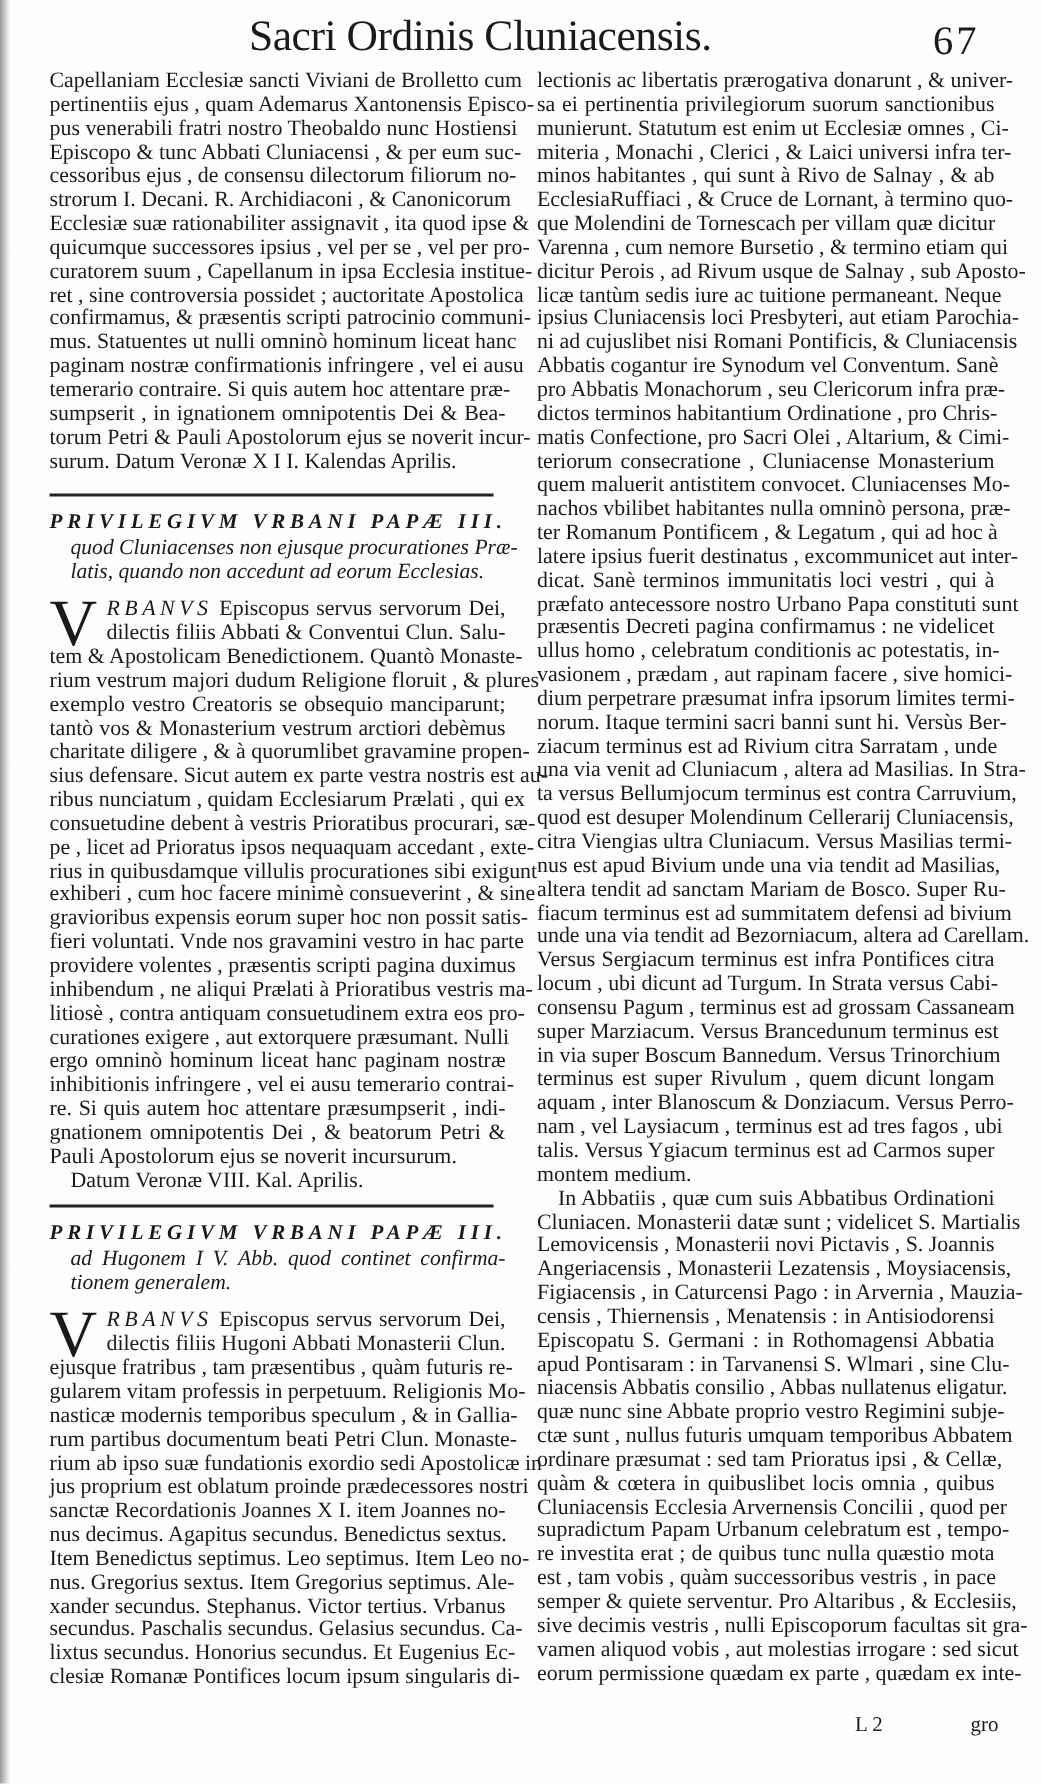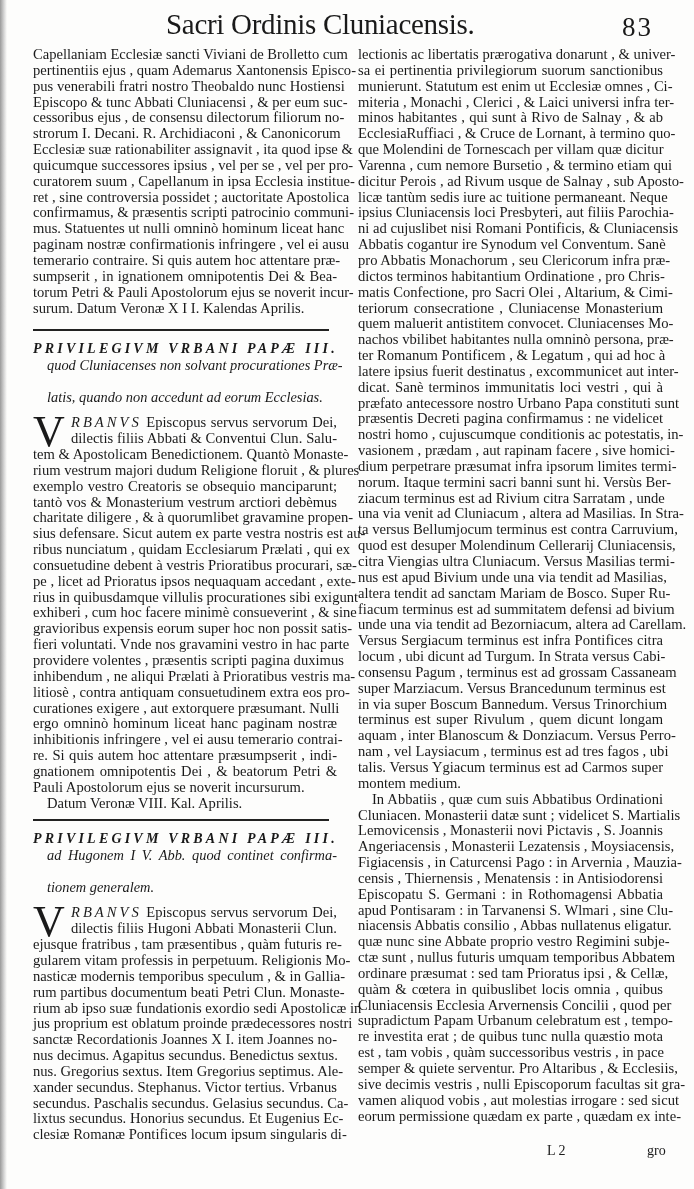--- a/index.html
+++ b/index.html
@@ -30,45 +30,45 @@
   .col-right { left: 358px; width: 305px; }
   .ln { white-space: nowrap; display: block; text-align: justify; text-align-last: justify; height: 15.85px; }
   .ln.last { text-align-last: left; }
   .ln.indent { padding-left: 14px; }
   .rule {
     height: 0; border-top: 2px solid #222; margin: 13px 0 10px 0; width: 296px;
   }
   .heading { font-style: italic; }
   .heading .h1 { display:block; letter-spacing: 3.2px; font-size: 14px; height: 17px; white-space: nowrap; font-weight: bold; }
   .heading .h2 { display:block; padding-left: 14px; font-size: 14.4px; height: 16px; white-space: nowrap; text-align: justify; text-align-last: justify; }
-  .heading .h2.last { text-align-last: left; margin-top: 16px; }
+  .heading .h2.last { text-align-last: left; }
   .para-gap { height: 9px; }
   .dropcap-wrap { position: relative; }
   .dropcap {
     position: absolute; left: 0; top: -3px; font-size: 44px; line-height: 40px;
     font-weight: normal;
   }
   .dc-line { padding-left: 38px; }
   .smallcaps { letter-spacing: 3px; font-style: italic; }
   .date-line { padding-left: 14px; }
   .signature {
-    position: absolute; top: 1143px; left: 547px; font-size: 14px;
+    position: absolute; top: 1143px; left: 570px; font-size: 14px;
   }
   .catchword {
     position: absolute; top: 1143px; left: 647px; font-size: 14px; text-align: right;
   }
 </style>
 </head>
 <body>
 
 <div class="left-edge"></div>
 
 <div class="running-head">
   <span class="running-title">Sacri Ordinis Cluniacensis.</span>
-  <span class="folio">83</span>
+  <span class="folio">67</span>
 </div>
 
 <div class="col col-left">
   <div id="left-cont">
       <span class="ln">Capellaniam Ecclesiæ sancti Viviani de Brolletto cum</span>
       <span class="ln">pertinentiis ejus , quam Ademarus Xantonensis Episco-</span>
       <span class="ln">pus venerabili fratri nostro Theobaldo nunc Hostiensi</span>
       <span class="ln">Episcopo &amp; tunc Abbati Cluniacensi , &amp; per eum suc-</span>
       <span class="ln">cessoribus ejus , de consensu dilectorum filiorum no-</span>
       <span class="ln">strorum I. Decani. R. Archidiaconi , &amp; Canonicorum</span>
@@ -82,21 +82,21 @@
       <span class="ln">temerario contraire. Si quis autem hoc attentare præ-</span>
       <span class="ln">sumpserit , in ignationem omnipotentis Dei &amp; Bea-</span>
       <span class="ln">torum Petri &amp; Pauli Apostolorum ejus se noverit incur-</span>
       <span class="ln last">surum. Datum Veronæ X I I. Kalendas Aprilis.</span>
     </div>
 
   <div class="rule"></div>
 
   <div class="heading">
     <span class="h1">PRIVILEGIVM VRBANI PAPÆ III.</span>
-    <span class="h2">quod Cluniacenses non solvant procurationes Præ-</span>
+    <span class="h2">quod Cluniacenses non ejusque procurationes Præ-</span>
     <span class="h2 last">latis, quando non accedunt ad eorum Ecclesias.</span>
   </div>
   <div class="para-gap"></div>
   <div class="dropcap-wrap">
     <span class="dropcap">V</span>
     <span class="ln dc-line"><span class="smallcaps">RBANVS</span><span> Episcopus servus servorum Dei,</span></span>
     <span class="ln dc-line">dilectis filiis Abbati &amp; Conventui Clun. Salu-</span>
     <div id="s1-lines">
         <span class="ln">tem &amp; Apostolicam Benedictionem. Quantò Monaste-</span>
         <span class="ln">rium vestrum majori dudum Religione floruit , &amp; plures</span>
@@ -138,20 +138,21 @@
     <span class="ln dc-line">dilectis filiis Hugoni Abbati Monasterii Clun.</span>
     <div id="s2-lines">
         <span class="ln">ejusque fratribus , tam præsentibus , quàm futuris re-</span>
         <span class="ln">gularem vitam professis in perpetuum. Religionis Mo-</span>
         <span class="ln">nasticæ modernis temporibus speculum , &amp; in Gallia-</span>
         <span class="ln">rum partibus documentum beati Petri Clun. Monaste-</span>
         <span class="ln">rium ab ipso suæ fundationis exordio sedi Apostolicæ in</span>
         <span class="ln">jus proprium est oblatum proinde prædecessores nostri</span>
         <span class="ln">sanctæ Recordationis Joannes X I. item Joannes no-</span>
         <span class="ln">nus decimus. Agapitus secundus. Benedictus sextus.</span>
+        <span class="ln">Item Benedictus septimus. Leo septimus. Item Leo no-</span>
         <span class="ln">nus. Gregorius sextus. Item Gregorius septimus. Ale-</span>
         <span class="ln">xander secundus. Stephanus. Victor tertius. Vrbanus</span>
         <span class="ln">secundus. Paschalis secundus. Gelasius secundus. Ca-</span>
         <span class="ln">lixtus secundus. Honorius secundus. Et Eugenius Ec-</span>
         <span class="ln">clesiæ Romanæ Pontifices locum ipsum singularis di-</span>
       </div>
   </div>
 </div>
 
 <div class="col col-right">
@@ -159,35 +160,35 @@
       <span class="ln">lectionis ac libertatis prærogativa donarunt , &amp; univer-</span>
       <span class="ln">sa ei pertinentia privilegiorum suorum sanctionibus</span>
       <span class="ln">munierunt. Statutum est enim ut Ecclesiæ omnes , Ci-</span>
       <span class="ln">miteria , Monachi , Clerici , &amp; Laici universi infra ter-</span>
       <span class="ln">minos habitantes , qui sunt à Rivo de Salnay , &amp; ab</span>
       <span class="ln">EcclesiaRuffiaci , &amp; Cruce de Lornant, à termino quo-</span>
       <span class="ln">que Molendini de Tornescach per villam quæ dicitur</span>
       <span class="ln">Varenna , cum nemore Bursetio , &amp; termino etiam qui</span>
       <span class="ln">dicitur Perois , ad Rivum usque de Salnay , sub Aposto-</span>
       <span class="ln">licæ tantùm sedis iure ac tuitione permaneant. Neque</span>
-      <span class="ln">ipsius Cluniacensis loci Presbyteri, aut filiis Parochia-</span>
+      <span class="ln">ipsius Cluniacensis loci Presbyteri, aut etiam Parochia-</span>
       <span class="ln">ni ad cujuslibet nisi Romani Pontificis, &amp; Cluniacensis</span>
       <span class="ln">Abbatis cogantur ire Synodum vel Conventum. Sanè</span>
       <span class="ln">pro Abbatis Monachorum , seu Clericorum infra præ-</span>
       <span class="ln">dictos terminos habitantium Ordinatione , pro Chris-</span>
       <span class="ln">matis Confectione, pro Sacri Olei , Altarium, &amp; Cimi-</span>
       <span class="ln">teriorum consecratione , Cluniacense Monasterium</span>
       <span class="ln">quem maluerit antistitem convocet. Cluniacenses Mo-</span>
       <span class="ln">nachos vbilibet habitantes nulla omninò persona, præ-</span>
       <span class="ln">ter Romanum Pontificem , &amp; Legatum , qui ad hoc à</span>
       <span class="ln">latere ipsius fuerit destinatus , excommunicet aut inter-</span>
       <span class="ln">dicat. Sanè terminos immunitatis loci vestri , qui à</span>
       <span class="ln">præfato antecessore nostro Urbano Papa constituti sunt</span>
       <span class="ln">præsentis Decreti pagina confirmamus : ne videlicet</span>
-      <span class="ln">nostri homo , cujuscumque conditionis ac potestatis, in-</span>
+      <span class="ln">ullus homo , celebratum conditionis ac potestatis, in-</span>
       <span class="ln">vasionem , prædam , aut rapinam facere , sive homici-</span>
       <span class="ln">dium perpetrare præsumat infra ipsorum limites termi-</span>
       <span class="ln">norum. Itaque termini sacri banni sunt hi. Versùs Ber-</span>
       <span class="ln">ziacum terminus est ad Rivium citra Sarratam , unde</span>
       <span class="ln">una via venit ad Cluniacum , altera ad Masilias. In Stra-</span>
       <span class="ln">ta versus Bellumjocum terminus est contra Carruvium,</span>
       <span class="ln">quod est desuper Molendinum Cellerarij Cluniacensis,</span>
       <span class="ln">citra Viengias ultra Cluniacum. Versus Masilias termi-</span>
       <span class="ln">nus est apud Bivium unde una via tendit ad Masilias,</span>
       <span class="ln">altera tendit ad sanctam Mariam de Bosco. Super Ru-</span>

